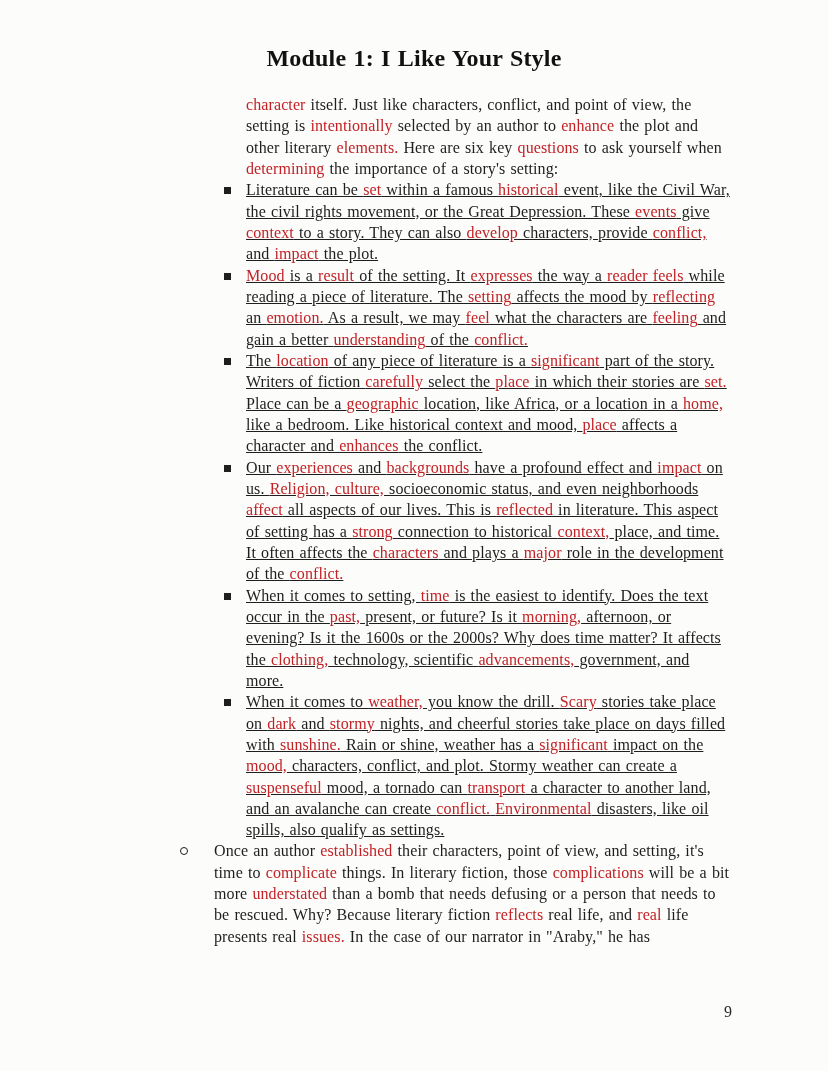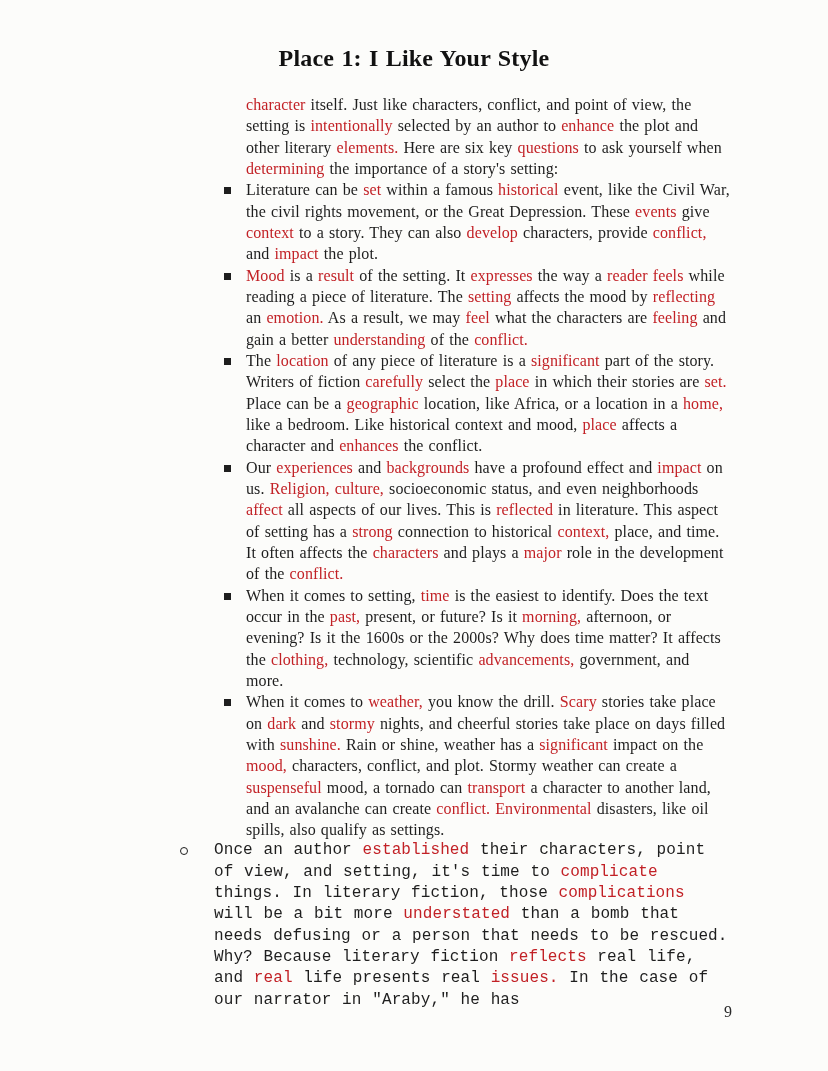--- a/index.html
+++ b/index.html
@@ -46,20 +46,21 @@
   }
   .bullet-list {
     list-style: none;
     margin: 0;
     padding: 0 0 0 219px;
   }
   .bullet-list li {
     position: relative;
     padding-left: 23px;
     width: 484px;
+    text-decoration: underline;
   }
   .marker { position: absolute; display: block; }
   .sq {
     left: 1px; top: 8px;
     width: 7px; height: 7px;
     background: var(--ink);
   }
   .disc {
     left: 0; top: 7px;
     width: 8px; height: 8px;
@@ -80,37 +81,36 @@
     margin-left: 120px;
     padding-left: 25px;
     width: 620px;
     font-weight: bold;
   }
   .li-l2 {
     position: relative;
     margin-left: 175px;
     padding-left: 35px;
     width: 516px;
-    font-family: Liberation Mono, monospace;
   }
   .red { color: var(--red); }
   .page-number {
     position: absolute;
     left: 724px;
     top: 1001px;
     font-size: 16px;
     color: #2a2a2a;
   }
 </style>
 </head>
 <body>
 
 <div class="page">
 
-  <h1 class="doc-title">Place 1: I Like Your Style</h1>
+  <h1 class="doc-title">Module 1: I Like Your Style</h1>
 
   <div class="content">
 
     <p class="para-l3"><span class="red">character</span><span> itself. Just like characters, conflict, and point of view, the setting is </span><span class="red">intentionally</span><span> selected by an author to </span><span class="red">enhance</span><span> the plot and other literary </span><span class="red">elements.</span><span> Here are six key </span><span class="red">questions</span><span> to ask yourself when </span><span class="red">determining</span><span> the importance of a story's setting:</span></p>
 
     <ul class="bullet-list" id="setting-list">
         <li><span class="marker sq"></span><span><span>Literature can be </span><span class="red">set</span><span> within a famous </span><span class="red">historical</span><span> event, like the Civil War, the civil rights movement, or the Great Depression. These </span><span class="red">events</span><span> give </span><span class="red">context</span><span> to a story. They can also </span><span class="red">develop</span><span> characters, provide </span><span class="red">conflict,</span><span> and </span><span class="red">impact</span><span> the plot.</span></span></li>
         <li><span class="marker sq"></span><span><span class="red">Mood</span><span> is a </span><span class="red">result</span><span> of the setting. It </span><span class="red">expresses</span><span> the way a </span><span class="red">reader feels</span><span> while reading a piece of literature. The </span><span class="red">setting</span><span> affects the mood by </span><span class="red">reflecting</span><span> an </span><span class="red">emotion.</span><span> As a result, we may </span><span class="red">feel</span><span> what the characters are </span><span class="red">feeling</span><span> and gain a better </span><span class="red">understanding</span><span> of the </span><span class="red">conflict.</span></span></li>
         <li><span class="marker sq"></span><span><span>The </span><span class="red">location</span><span> of any piece of literature is a </span><span class="red">significant</span><span> part of the story. Writers of fiction </span><span class="red">carefully</span><span> select the </span><span class="red">place</span><span> in which their stories are </span><span class="red">set.</span><span> Place can be a </span><span class="red">geographic</span><span> location, like Africa, or a location in a </span><span class="red">home,</span><span> like a bedroom. Like historical context and mood, </span><span class="red">place</span><span> affects a character and </span><span class="red">enhances</span><span> the conflict.</span></span></li>
         <li><span class="marker sq"></span><span><span>Our </span><span class="red">experiences</span><span> and </span><span class="red">backgrounds</span><span> have a profound effect and </span><span class="red">impact</span><span> on us. </span><span class="red">Religion, culture,</span><span> socioeconomic status, and even neighborhoods </span><span class="red">affect</span><span> all aspects of our lives. This is </span><span class="red">reflected</span><span> in literature. This aspect of setting has a </span><span class="red">strong</span><span> connection to historical </span><span class="red">context,</span><span> place, and time. It often affects the </span><span class="red">characters</span><span> and plays a </span><span class="red">major</span><span> role in the development of the </span><span class="red">conflict.</span></span></li>

